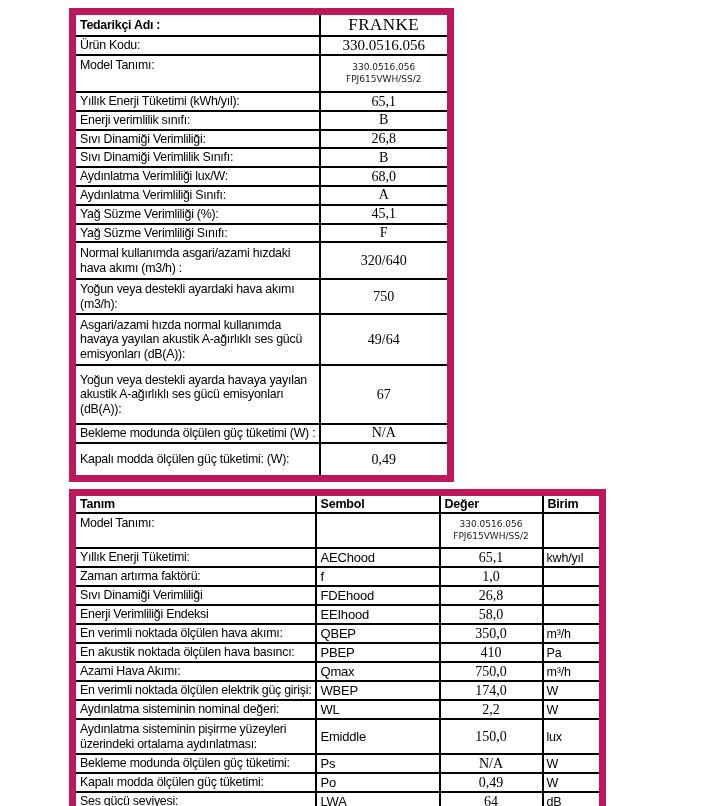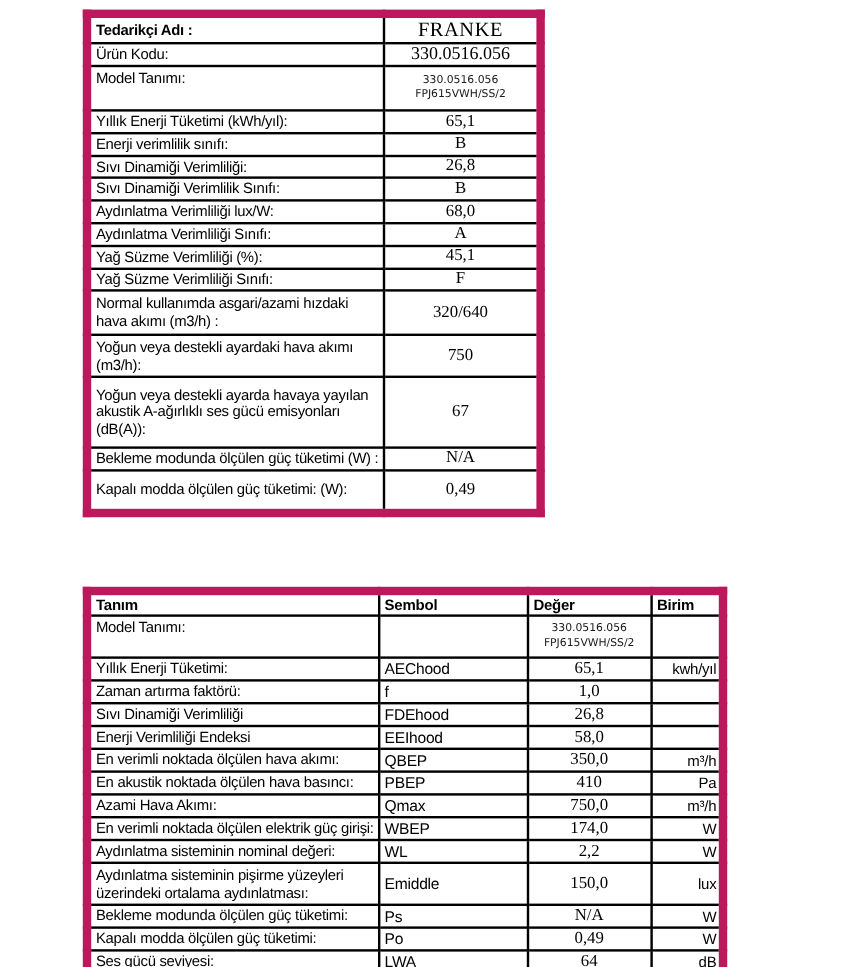--- a/index.html
+++ b/index.html
@@ -31,21 +31,21 @@
     font-family:"DejaVu Sans",sans-serif;font-size:9px;line-height:1.3;
     white-space:pre-line;color:#1a1a1a;letter-spacing:0;
   }
 
   .sym{
     font-family:"Liberation Sans",sans-serif;font-size:13px;letter-spacing:-0.2px;
     text-align:left;vertical-align:middle;padding:1px 2px 1px 4px;
   }
   .unit{
     font-family:"Liberation Sans",sans-serif;font-size:12.5px;letter-spacing:-0.2px;
-    text-align:right;vertical-align:middle;padding:1px 2px 1px 3px;
+    text-align:left;vertical-align:middle;padding:1px 2px 1px 3px;
   }
   .hrow th{
     font-family:"Liberation Sans",sans-serif;font-size:12.5px;font-weight:bold;
     text-align:left;vertical-align:middle;padding:1px 3px 1px 4px;letter-spacing:-0.2px;
   }
 </style>
 </head>
 <body>
 
 <table id="table1" class="spec-table">
@@ -99,20 +99,24 @@
     <td class="lbl">Yağ Süzme Verimliliği Sınıfı:</td>
     <td class="val">F</td>
   </tr>
       <tr style="height: 37px;">
     <td class="lbl">Normal kullanımda asgari/azami hızdaki hava akımı (m3/h) :</td>
     <td class="val">320/640</td>
   </tr>
       <tr style="height: 35px;">
     <td class="lbl">Yoğun veya destekli ayardaki hava akımı (m3/h):</td>
     <td class="val">750</td>
+  </tr>
+      <tr style="height: 51px;">
+    <td class="lbl">Asgari/azami hızda normal kullanımda havaya yayılan akustik A-ağırlıklı ses gücü emisyonları (dB(A)):</td>
+    <td class="val">49/64</td>
   </tr>
       <tr style="height: 59px;">
     <td class="lbl">Yoğun veya destekli ayarda havaya yayılan akustik A-ağırlıklı ses gücü emisyonları (dB(A)):</td>
     <td class="val">67</td>
   </tr>
       <tr style="height: 18px;">
     <td class="lbl">Bekleme modunda ölçülen güç tüketimi (W) :</td>
     <td class="val">N/A</td>
   </tr>
       <tr style="height: 36px;">

